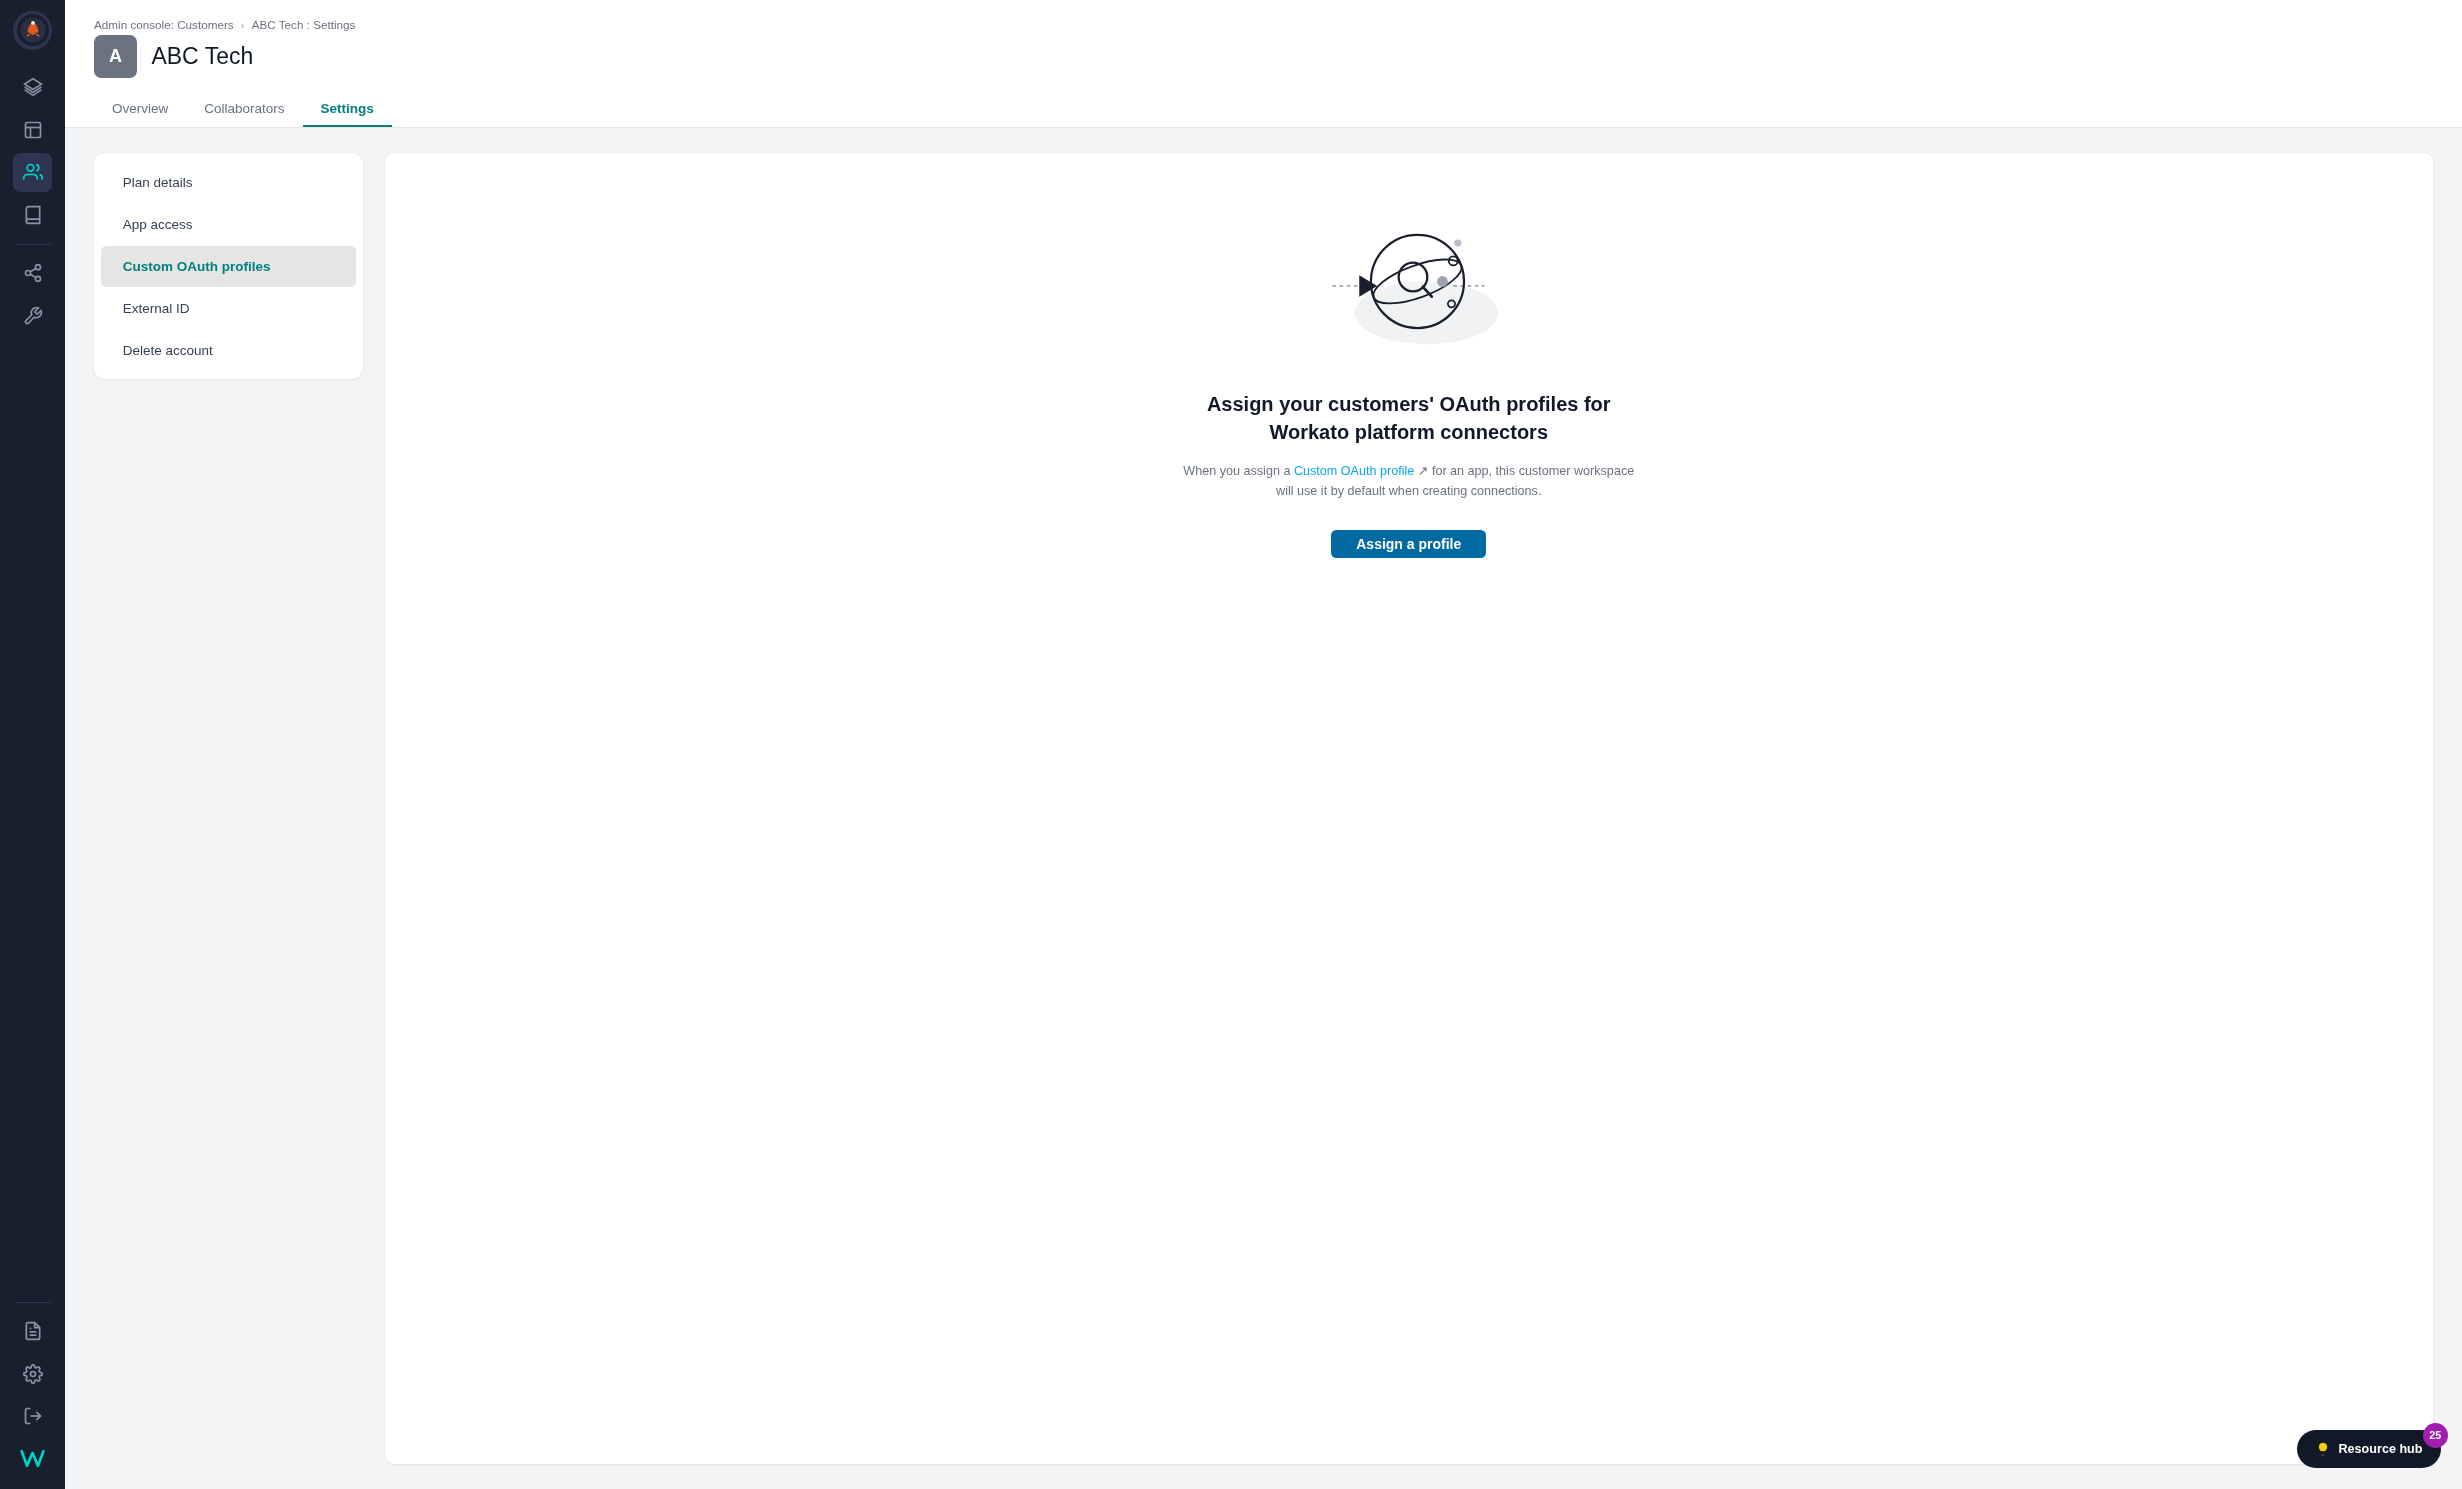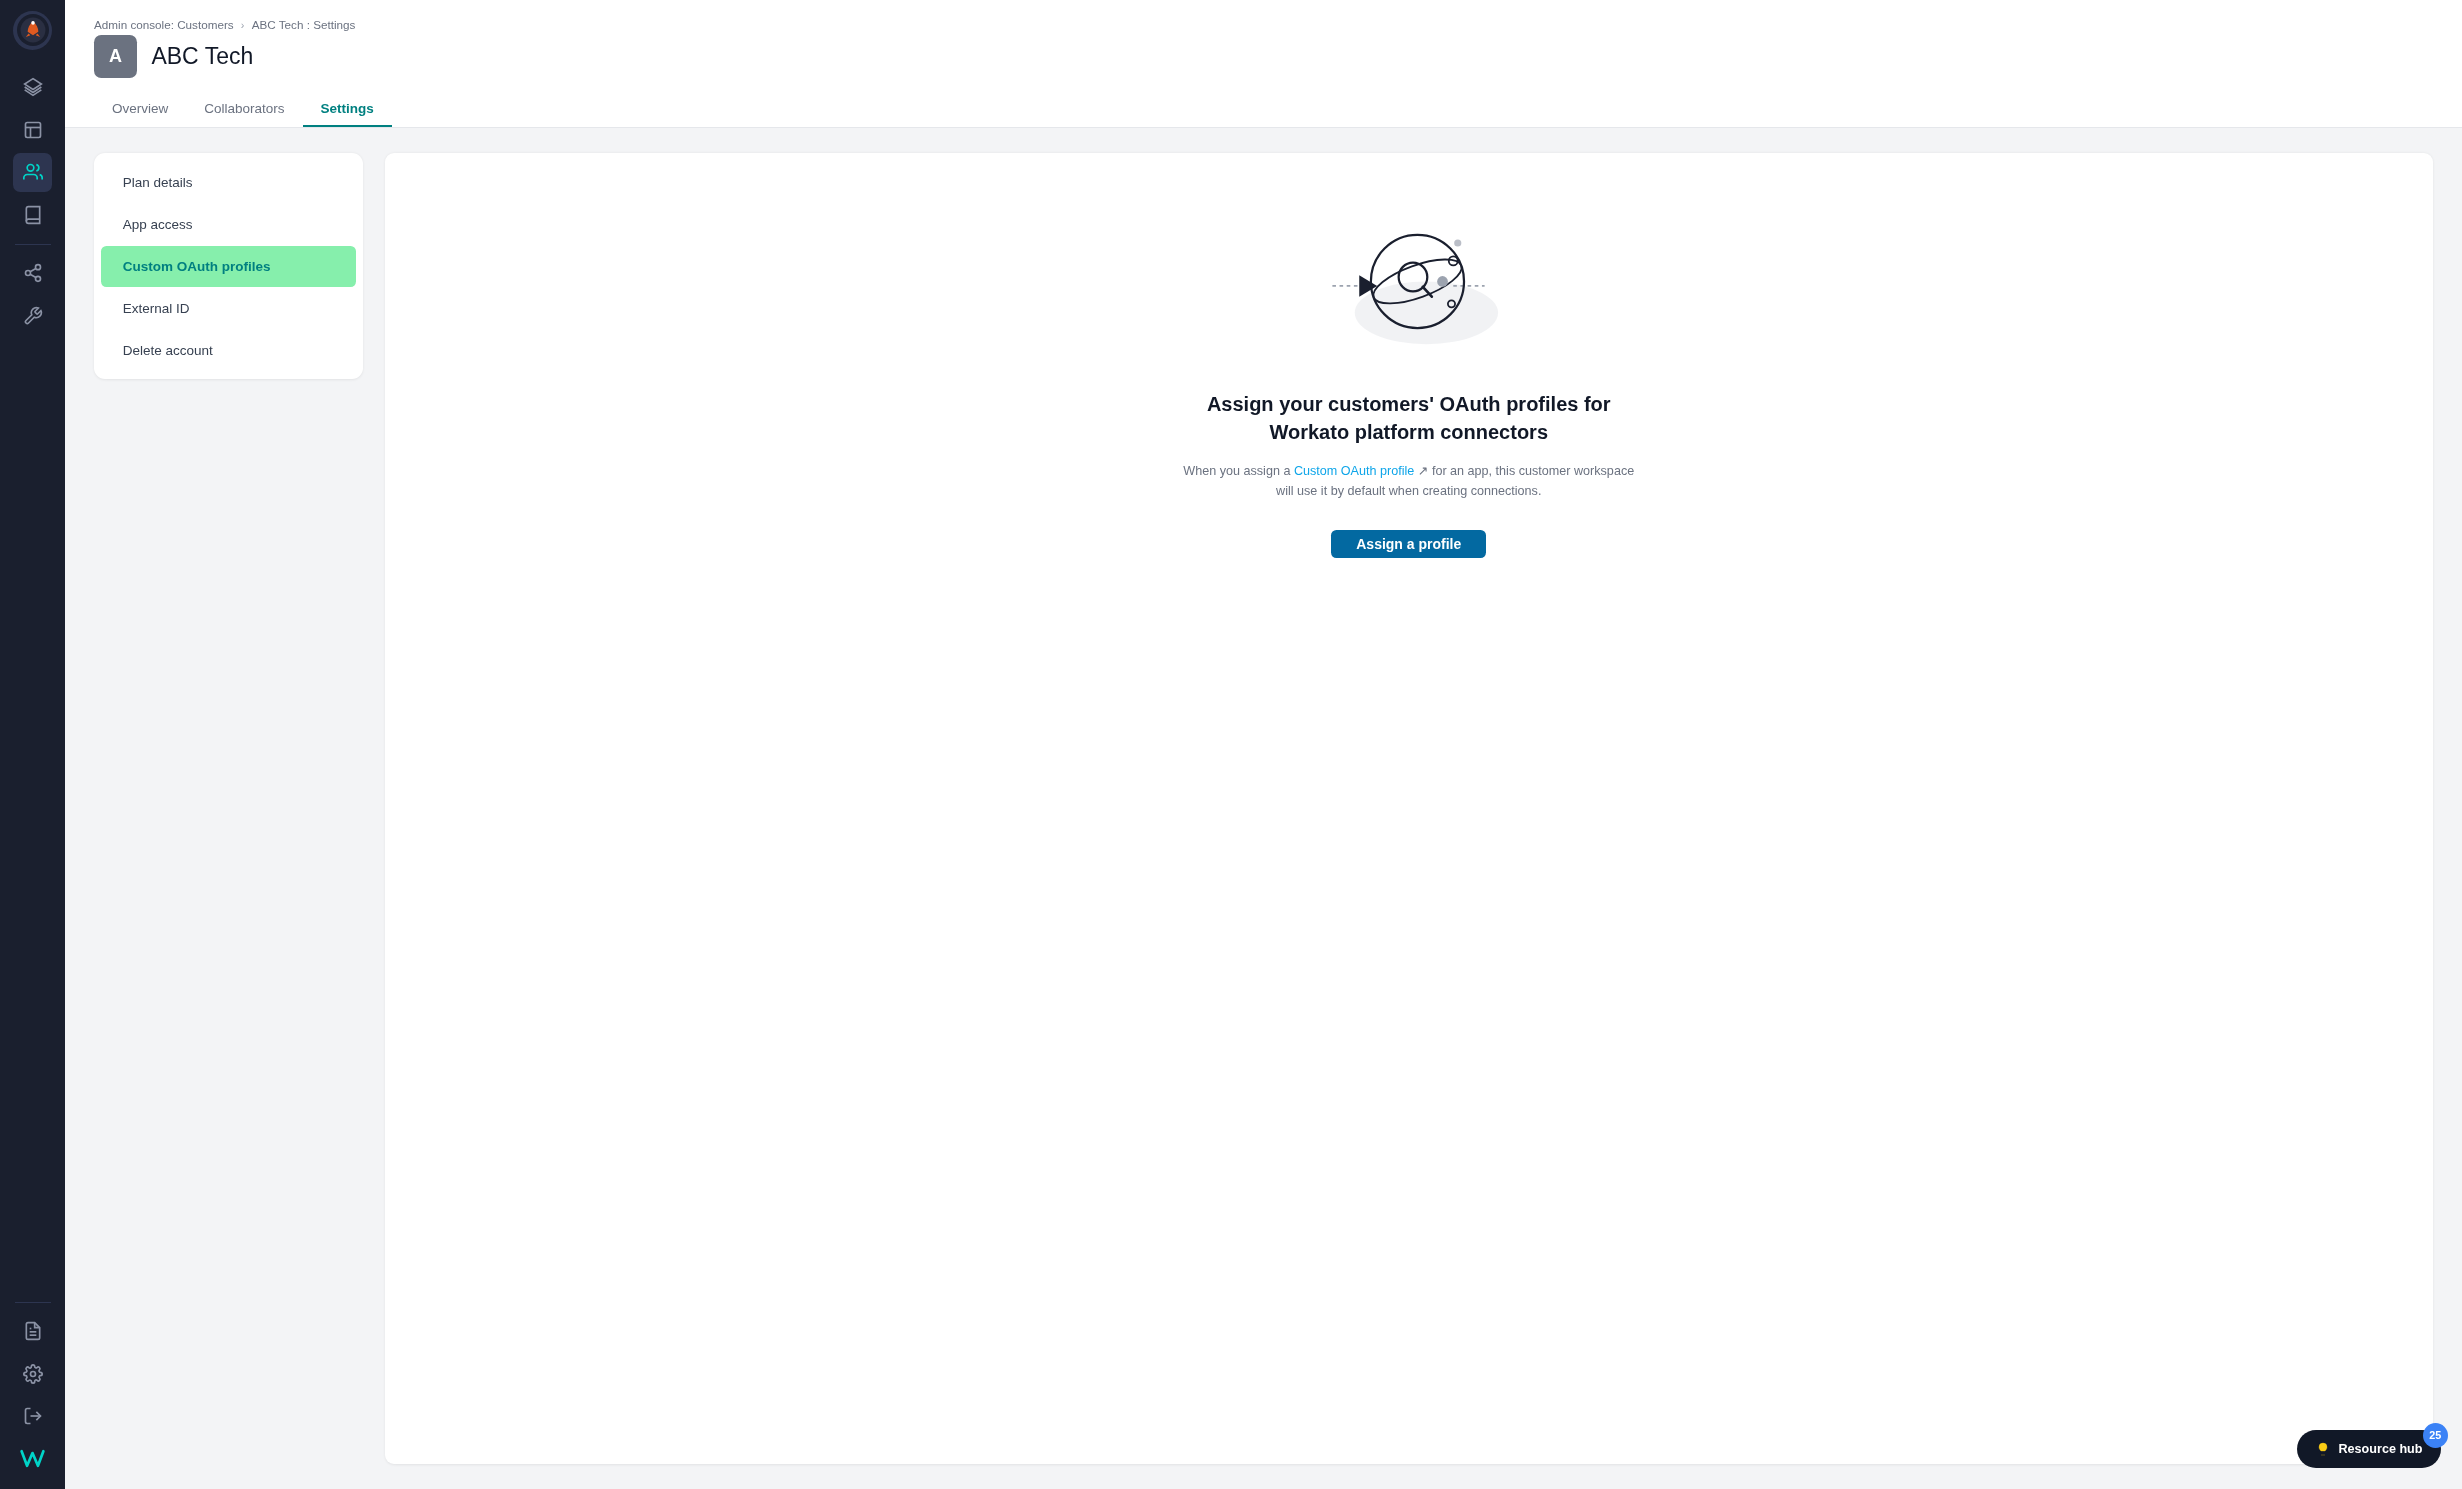--- a/index.html
+++ b/index.html
@@ -60,41 +60,41 @@
     .tabs { display: flex; gap: 0; }
     .tab { padding: 9px 18px; font-size: 13.5px; color: #6b7280; cursor: pointer; border-bottom: 2.7px solid transparent; text-decoration: none; }
     .tab.active { color: #008080; border-bottom: 2.7px solid #008080; font-weight: 600; }
 
     
     .content { flex: 1; padding: 25px 29px; display: flex; gap: 21.5px; overflow: auto; }
 
     
     .left-nav { width: 269px; flex-shrink: 0; background: #fff; border-radius: 11px; padding: 7.2px 0; height: fit-content; box-shadow: 0 0.9px 2.7px rgba(0,0,0,0.07); }
     .left-nav-item { padding: 12.6px 21.5px; font-size: 13.5px; color: #374151; cursor: pointer; border-radius: 5.4px; margin: 1.8px 7.2px; }
-    .left-nav-item.active { background: #86efac; color: #008080; font-weight: 600; }
+    .left-nav-item.active { background: #e5e5e5; color: #008080; font-weight: 600; }
 
     
     .right-panel { flex: 1; background: #fff; border-radius: 9px; box-shadow: 0 0.9px 2.7px rgba(0,0,0,0.07); display: flex; flex-direction: column; align-items: center; padding: 43px 29px; min-height: 359px; }
     .illustration { margin-bottom: 29px; }
     .main-heading { font-size: 20px; font-weight: 700; color: #111827; text-align: center; max-width: 467px; margin-bottom: 14.4px; line-height: 1.4; }
     .sub-text { font-size: 12.6px; color: #6b7280; text-align: center; max-width: 467px; margin-bottom: 29px; line-height: 1.6; }
     .sub-text a { color: #0ea5e9; text-decoration: none; }
     .assign-btn { background: #0369a1; color: #fff; border: none; border-radius: 5.4px; padding: 6px 25px; font-size: 14px; font-weight: 600; cursor: pointer; }
 
     
     .resource-hub {
       position: fixed;
       bottom: 21.5px;
       right: 21.5px;
       display: flex;
       align-items: center;
       gap: 9px;
     }
     .resource-hub-badge {
-      background: #3b82f6;
+      background: #a21caf;
       color: #fff;
       border-radius: 50%;
       width: 25px;
       height: 25px;
       display: flex;
       align-items: center;
       justify-content: center;
       font-size: 10.8px;
       font-weight: 700;
       position: absolute;

